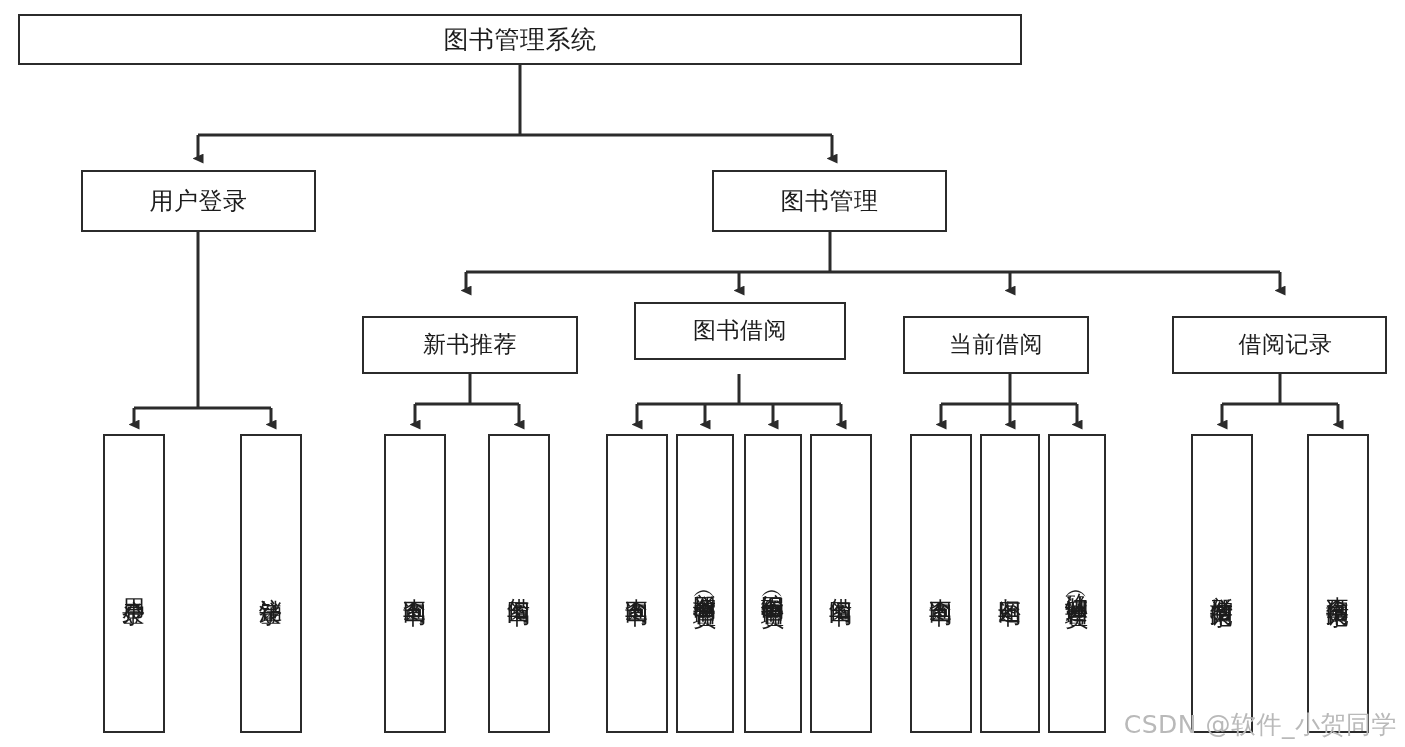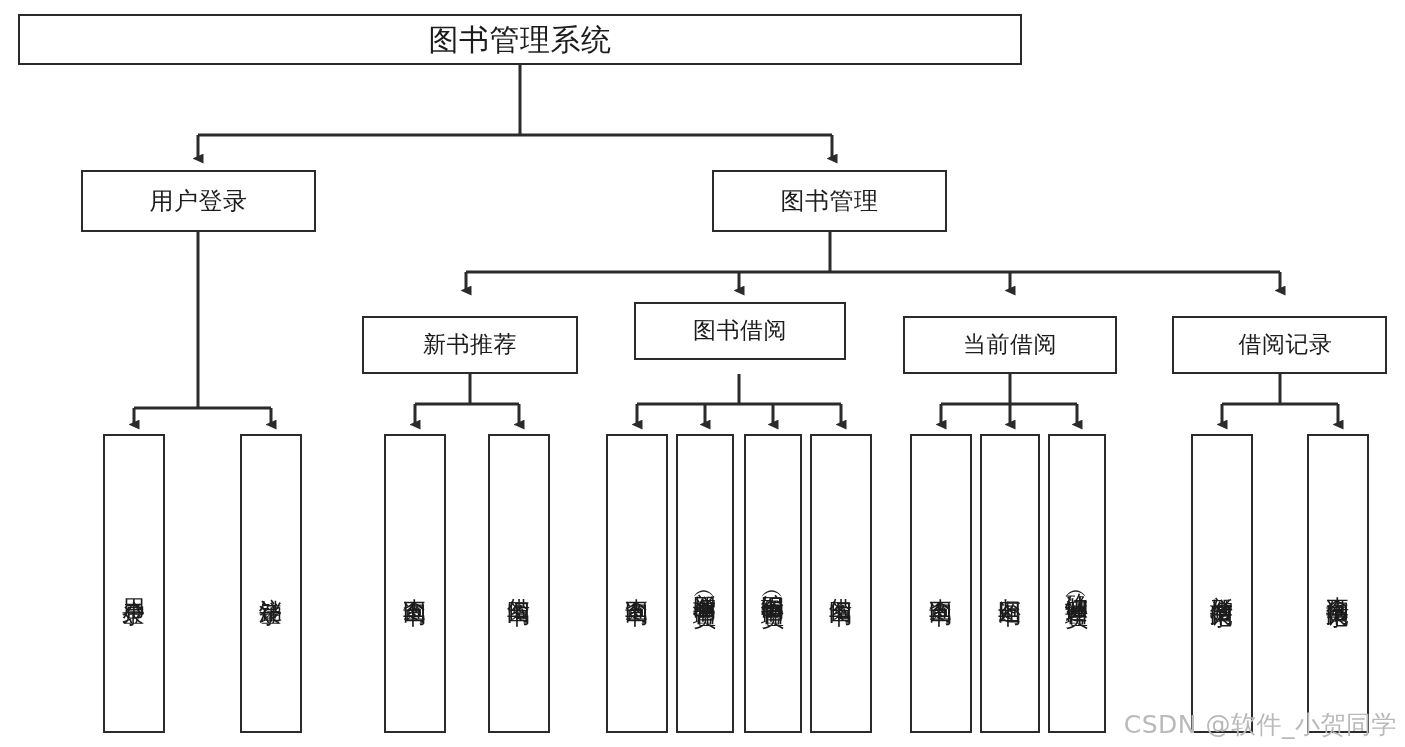--- a/index.html
+++ b/index.html
@@ -36,21 +36,21 @@
     overflow: hidden;
   }
   .node-label {
     color: #1c1c1c;
     text-align: center;
     line-height: 1.18;
     letter-spacing: 0.5px;
     white-space: nowrap;
   }
   .lvl-root .node-label {
-    font-size: 30px;
+    font-size: 25px;
   }
   .lvl-2 .node-label {
     font-size: 24px;
   }
   .lvl-3 .node-label {
     font-size: 23px;
   }
   .leaf .node-label {
     font-size: 23px;
     writing-mode: vertical-rl;
@@ -135,21 +135,21 @@
   <div class="node-box lvl-3" style="left:362px; top:316px; width:216px; height:58px;">
     <span class="node-label">新书推荐</span>
   </div>
 
   <div class="node-box lvl-2" style="left:712px; top:170px; width:235px; height:62px;">
     <span class="node-label">图书管理</span>
   </div>
   <div class="node-box lvl-3" style="left:634px; top:302px; width:212px; height:58px;">
     <span class="node-label">图书借阅</span>
   </div>
-  <div class="node-box lvl-3" style="left:903px; top:316px; width:214px; height:58px;">
+  <div class="node-box lvl-3" style="left:903px; top:316px; width:186px; height:58px;">
     <span class="node-label">当前借阅</span>
   </div>
   <div class="node-box lvl-3" style="left:1172px; top:316px; width:215px; height:58px;padding-left:12px;">
     <span class="node-label">借阅记录</span>
   </div>
 
   <div class="node-box leaf" style="left:103px; top:434px; width:62px; height:299px;">
     <span class="node-label">用户登录</span>
   </div>
   <div class="node-box leaf" style="left:240px; top:434px; width:62px; height:299px;">

